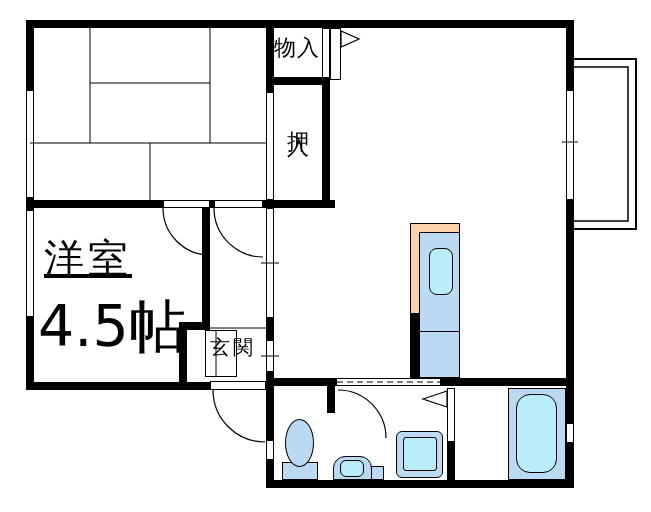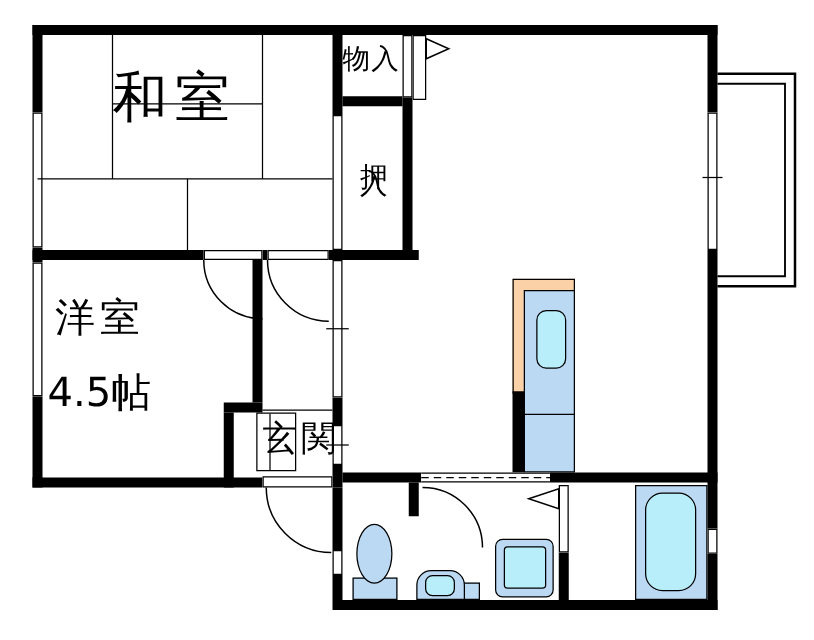--- a/index.html
+++ b/index.html
@@ -116,22 +116,21 @@
     <g stroke="#000" stroke-width="1">
       <line x1="261" y1="263" x2="279" y2="263"></line>
       <line x1="261" y1="356" x2="279" y2="356"></line>
       <line x1="562" y1="142" x2="578" y2="142"></line>
     </g>
 
     <line x1="210" y1="328" x2="266" y2="328" stroke="#000" stroke-width="1"></line>
     <line x1="216" y1="331" x2="216" y2="376" stroke="#000" stroke-width="1"></line>
   </svg>
 
-  <div class="txt" style="left:90px;top:57px;font-size:44px;letter-spacing:6px;">和室</div>
 
 
-  <div class="txt" style="left:44px;top:238px;font-size:32px;letter-spacing:4px;">洋室</div>
-  <div class="txt" style="left:38px;top:298px;font-size:32px;">4.5帖</div>
+  <div class="txt" style="left:44px;top:238px;font-size:40px;letter-spacing:4px;text-decoration:underline;">洋室</div>
+  <div class="txt" style="left:38px;top:298px;font-size:57px;">4.5帖</div>
 
   <div class="txt" style="left:274px;top:37px;font-size:22px;letter-spacing:1px;">物入</div>
   <div class="txt vtxt" style="left:287px;top:113px;font-size:22px;letter-spacing:4px;">押入</div>
-  <div class="txt" style="left:210px;top:337px;font-size:28px;letter-spacing:3px;">玄関</div>
+  <div class="txt" style="left:210px;top:337px;font-size:20px;letter-spacing:3px;">玄関</div>
 </div>
 
 </body></html>

